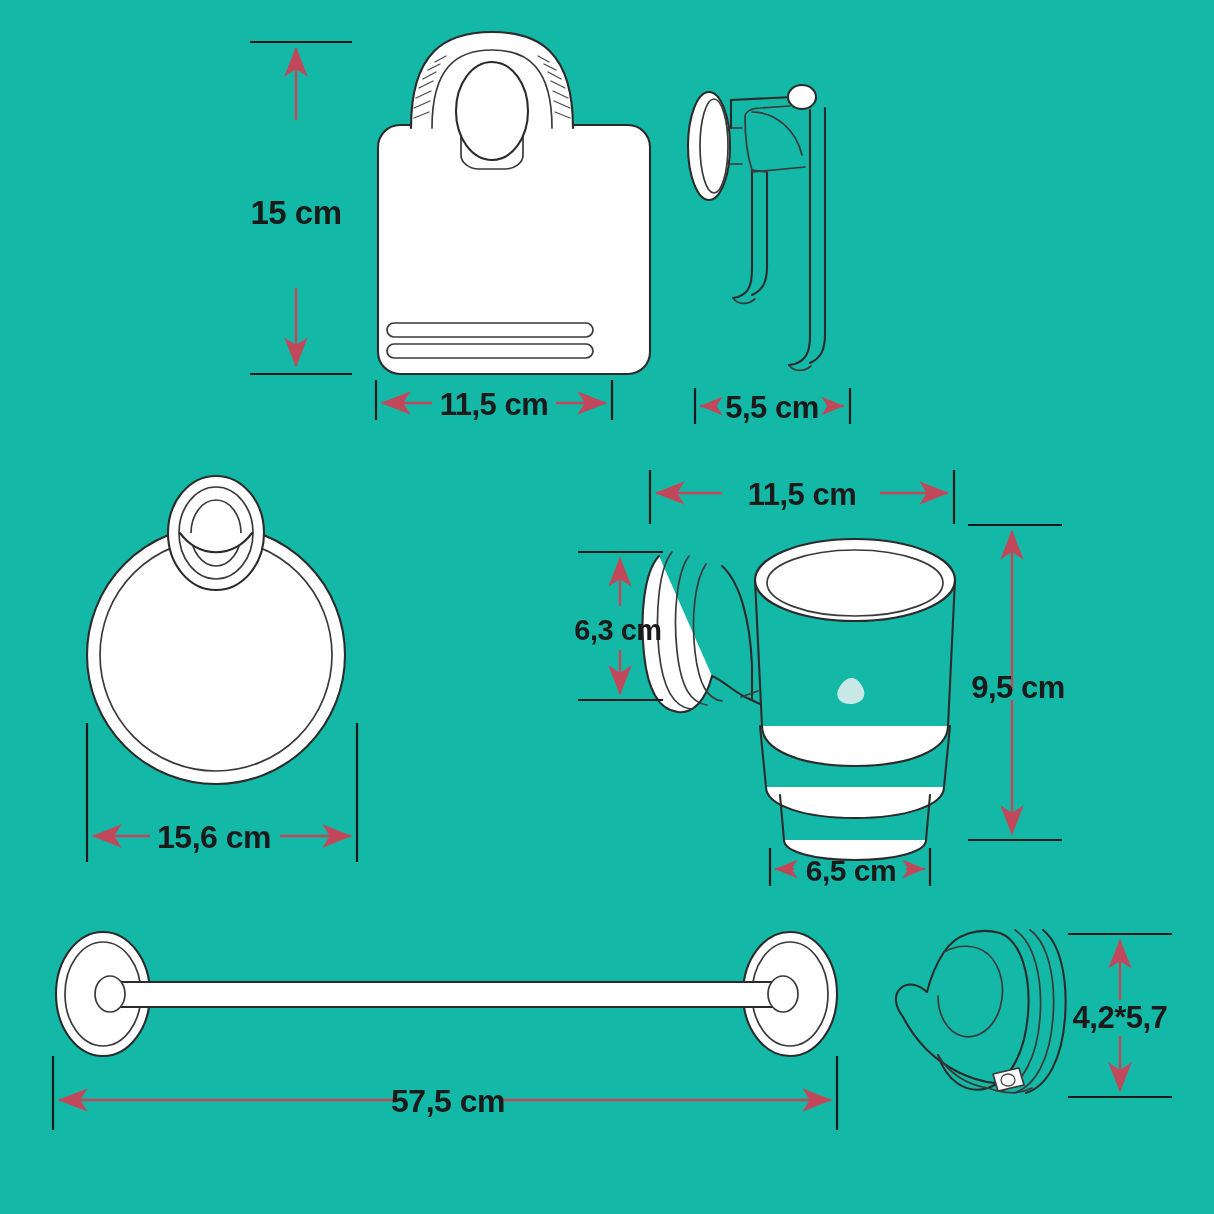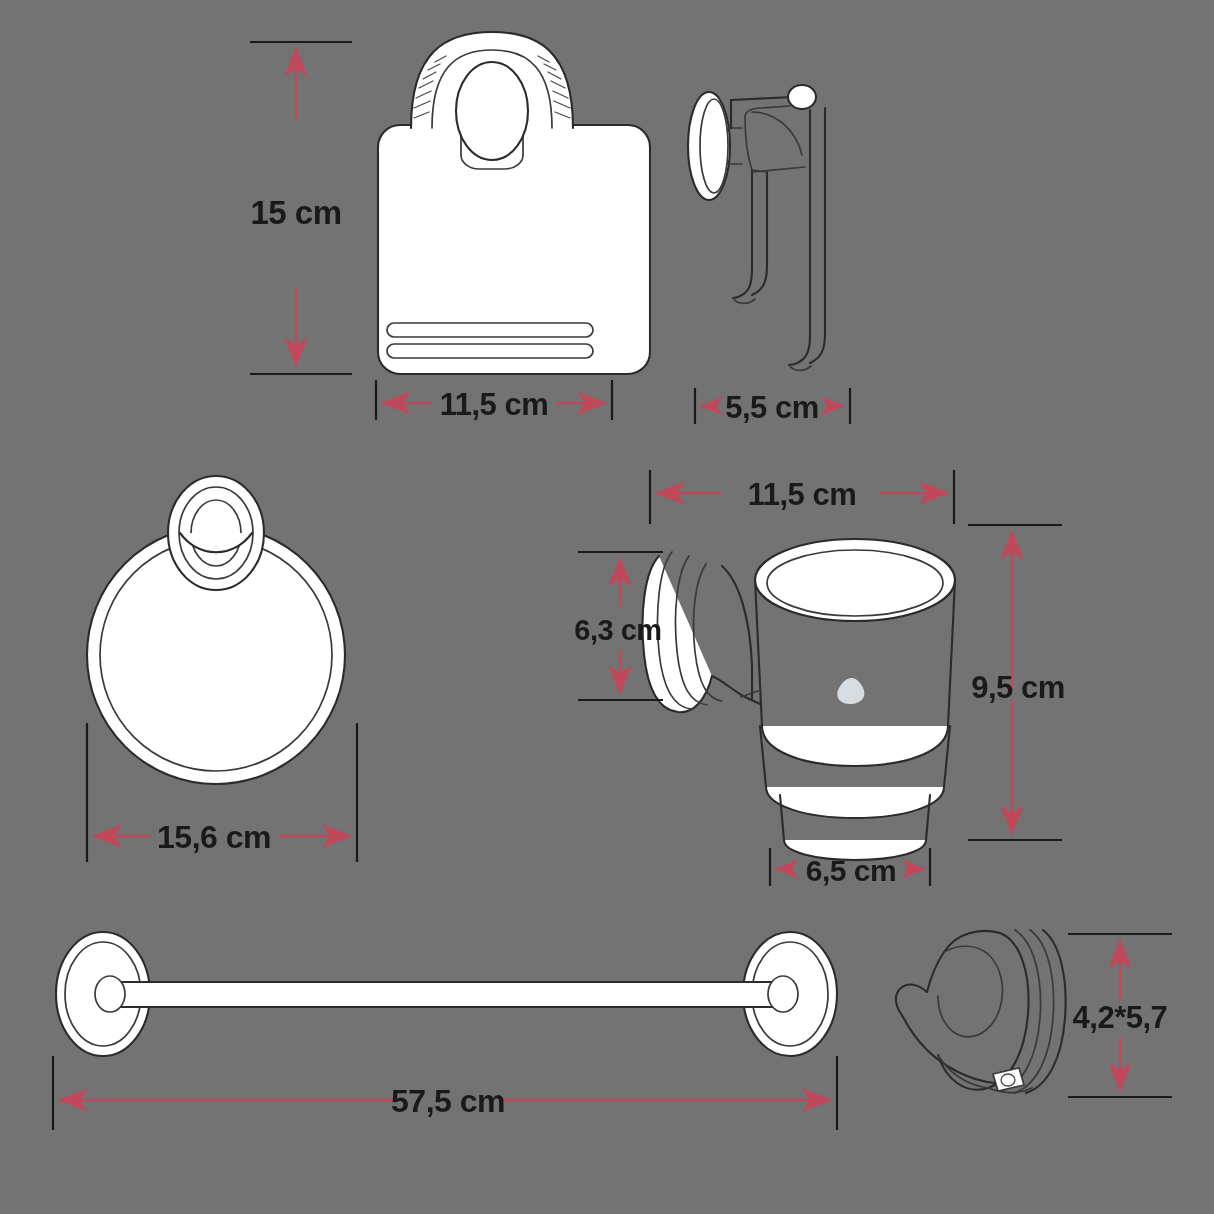--- a/index.html
+++ b/index.html
@@ -8,21 +8,21 @@
     padding: 0;
     background: #ffffff;
   }
   body {
     font-family: "Liberation Sans", sans-serif;
   }
   #sheet {
     position: relative;
     width: 1214px;
     height: 1214px;
-    background: #737373;
+    background: #14b8a6;
     overflow: hidden;
   }
   #sheet svg {
     position: absolute;
     top: 0;
     left: 0;
     width: 1214px;
     height: 1214px;
   }
   .dim-text {

